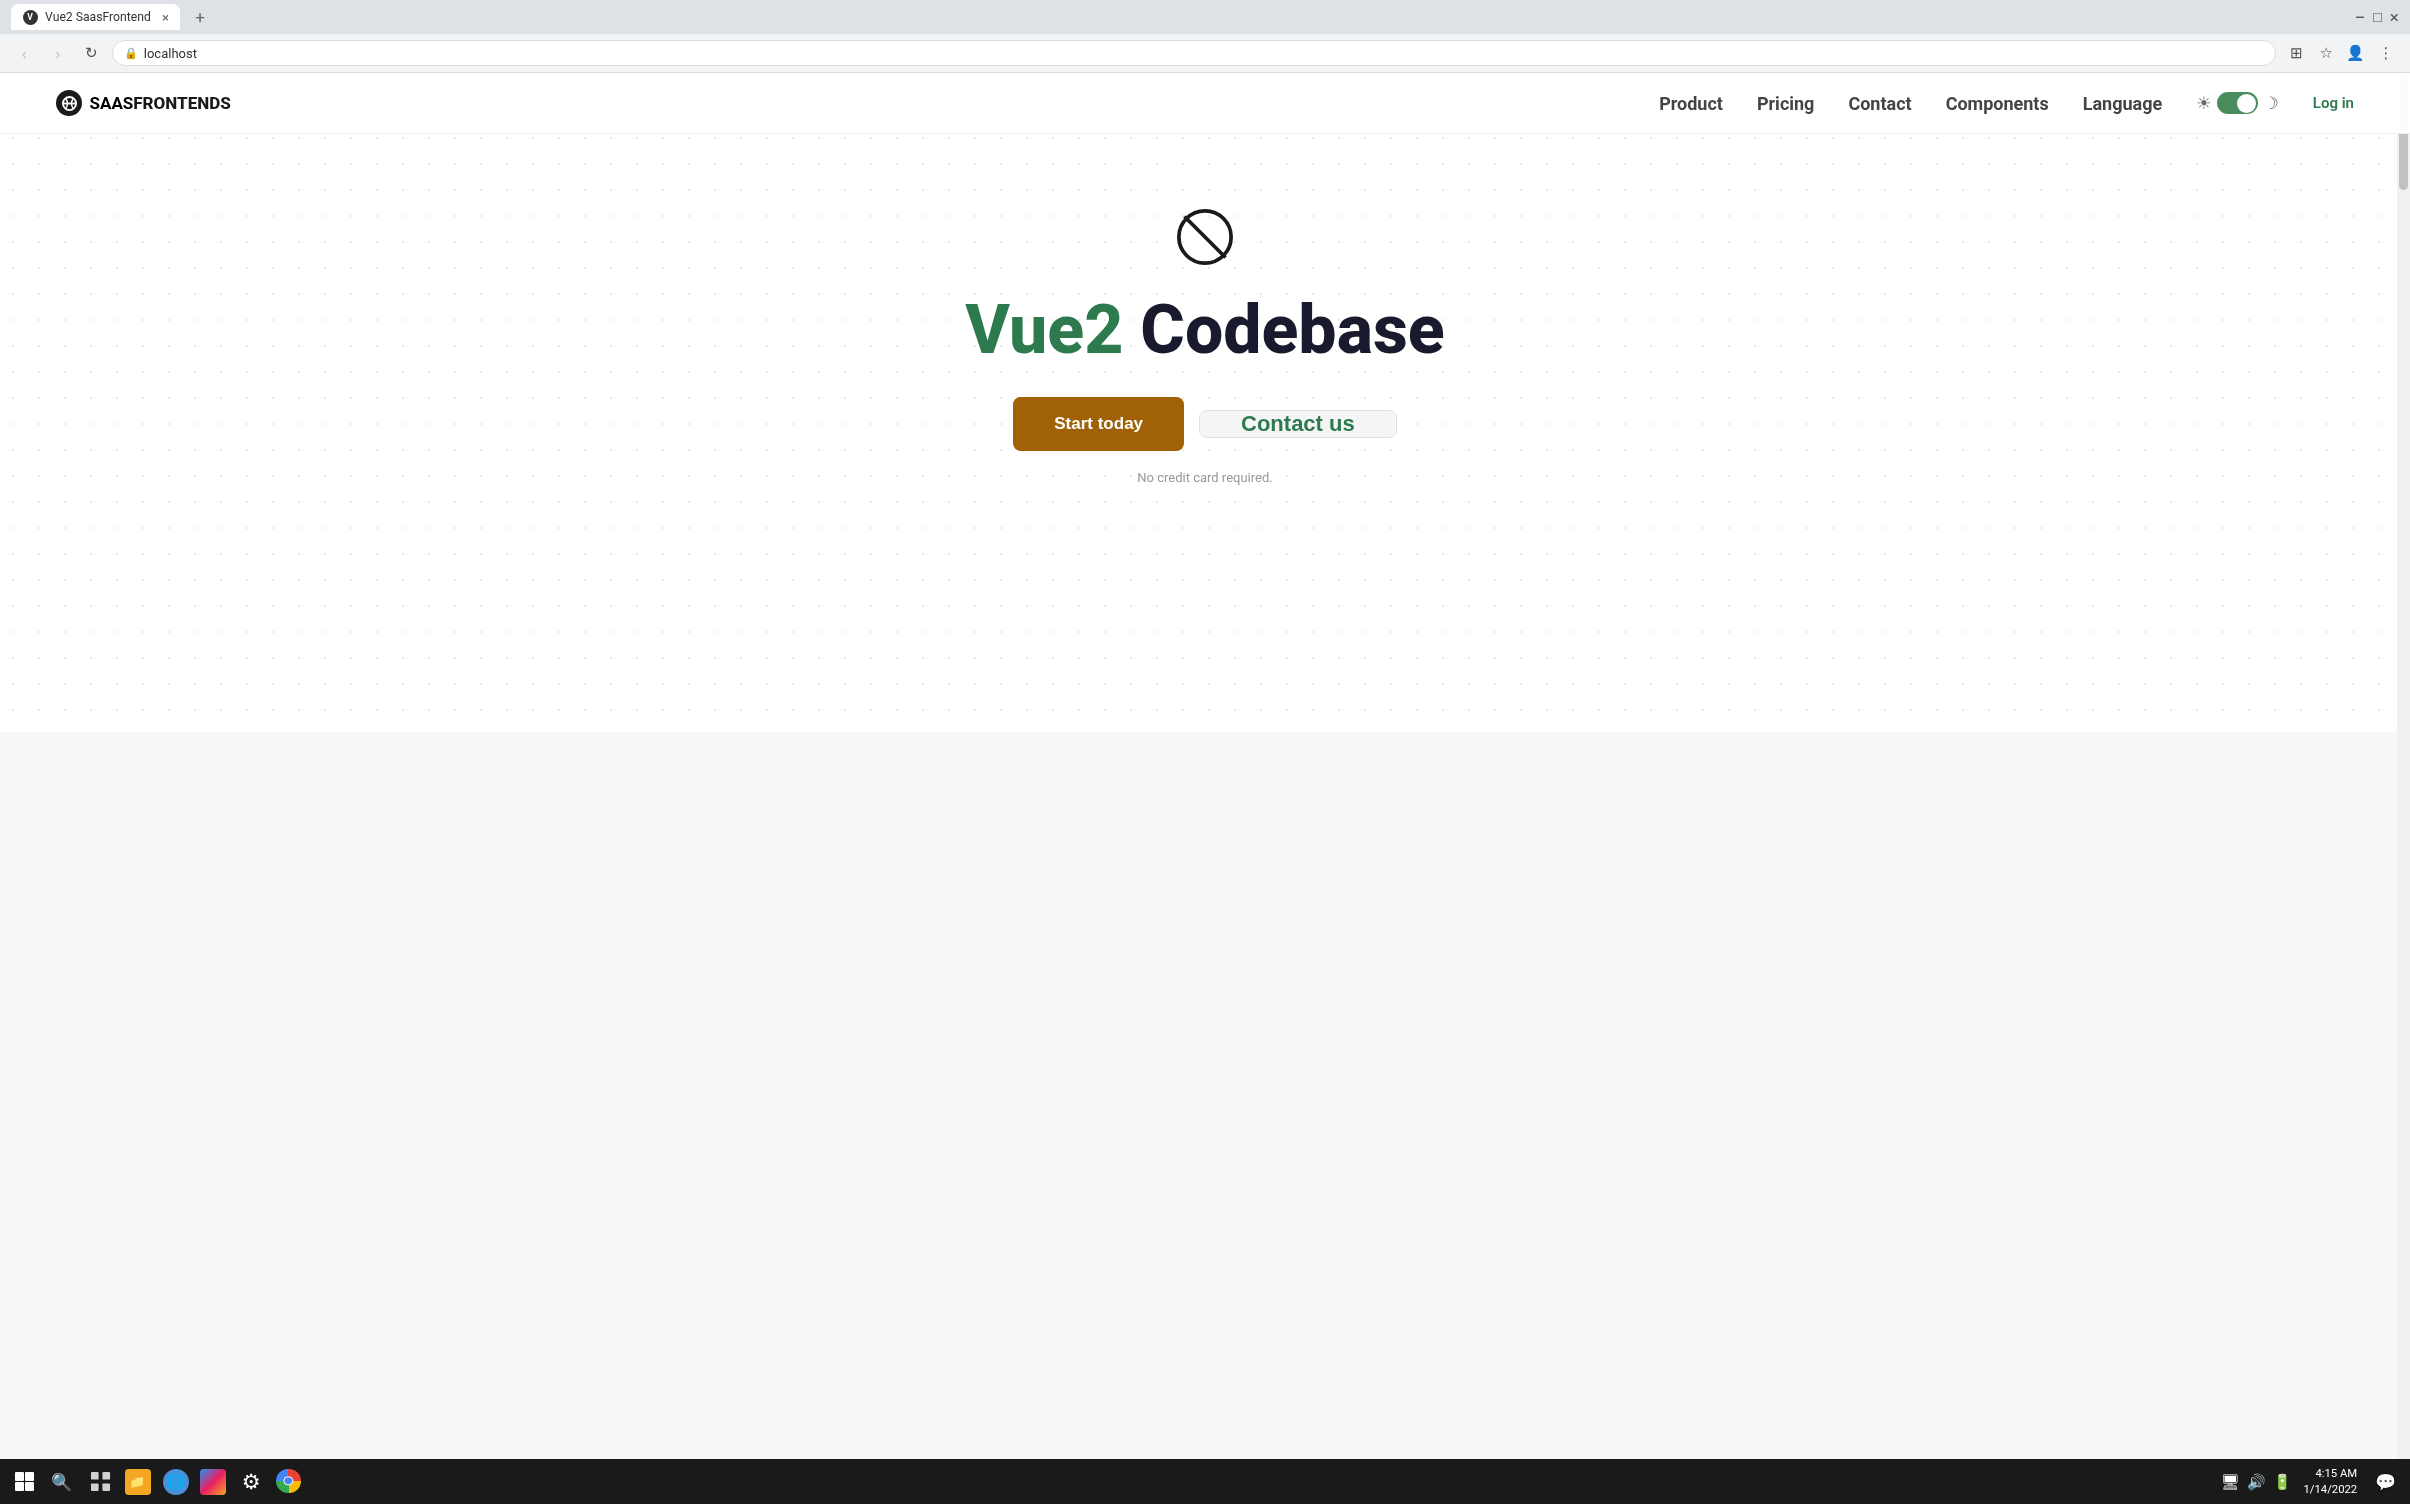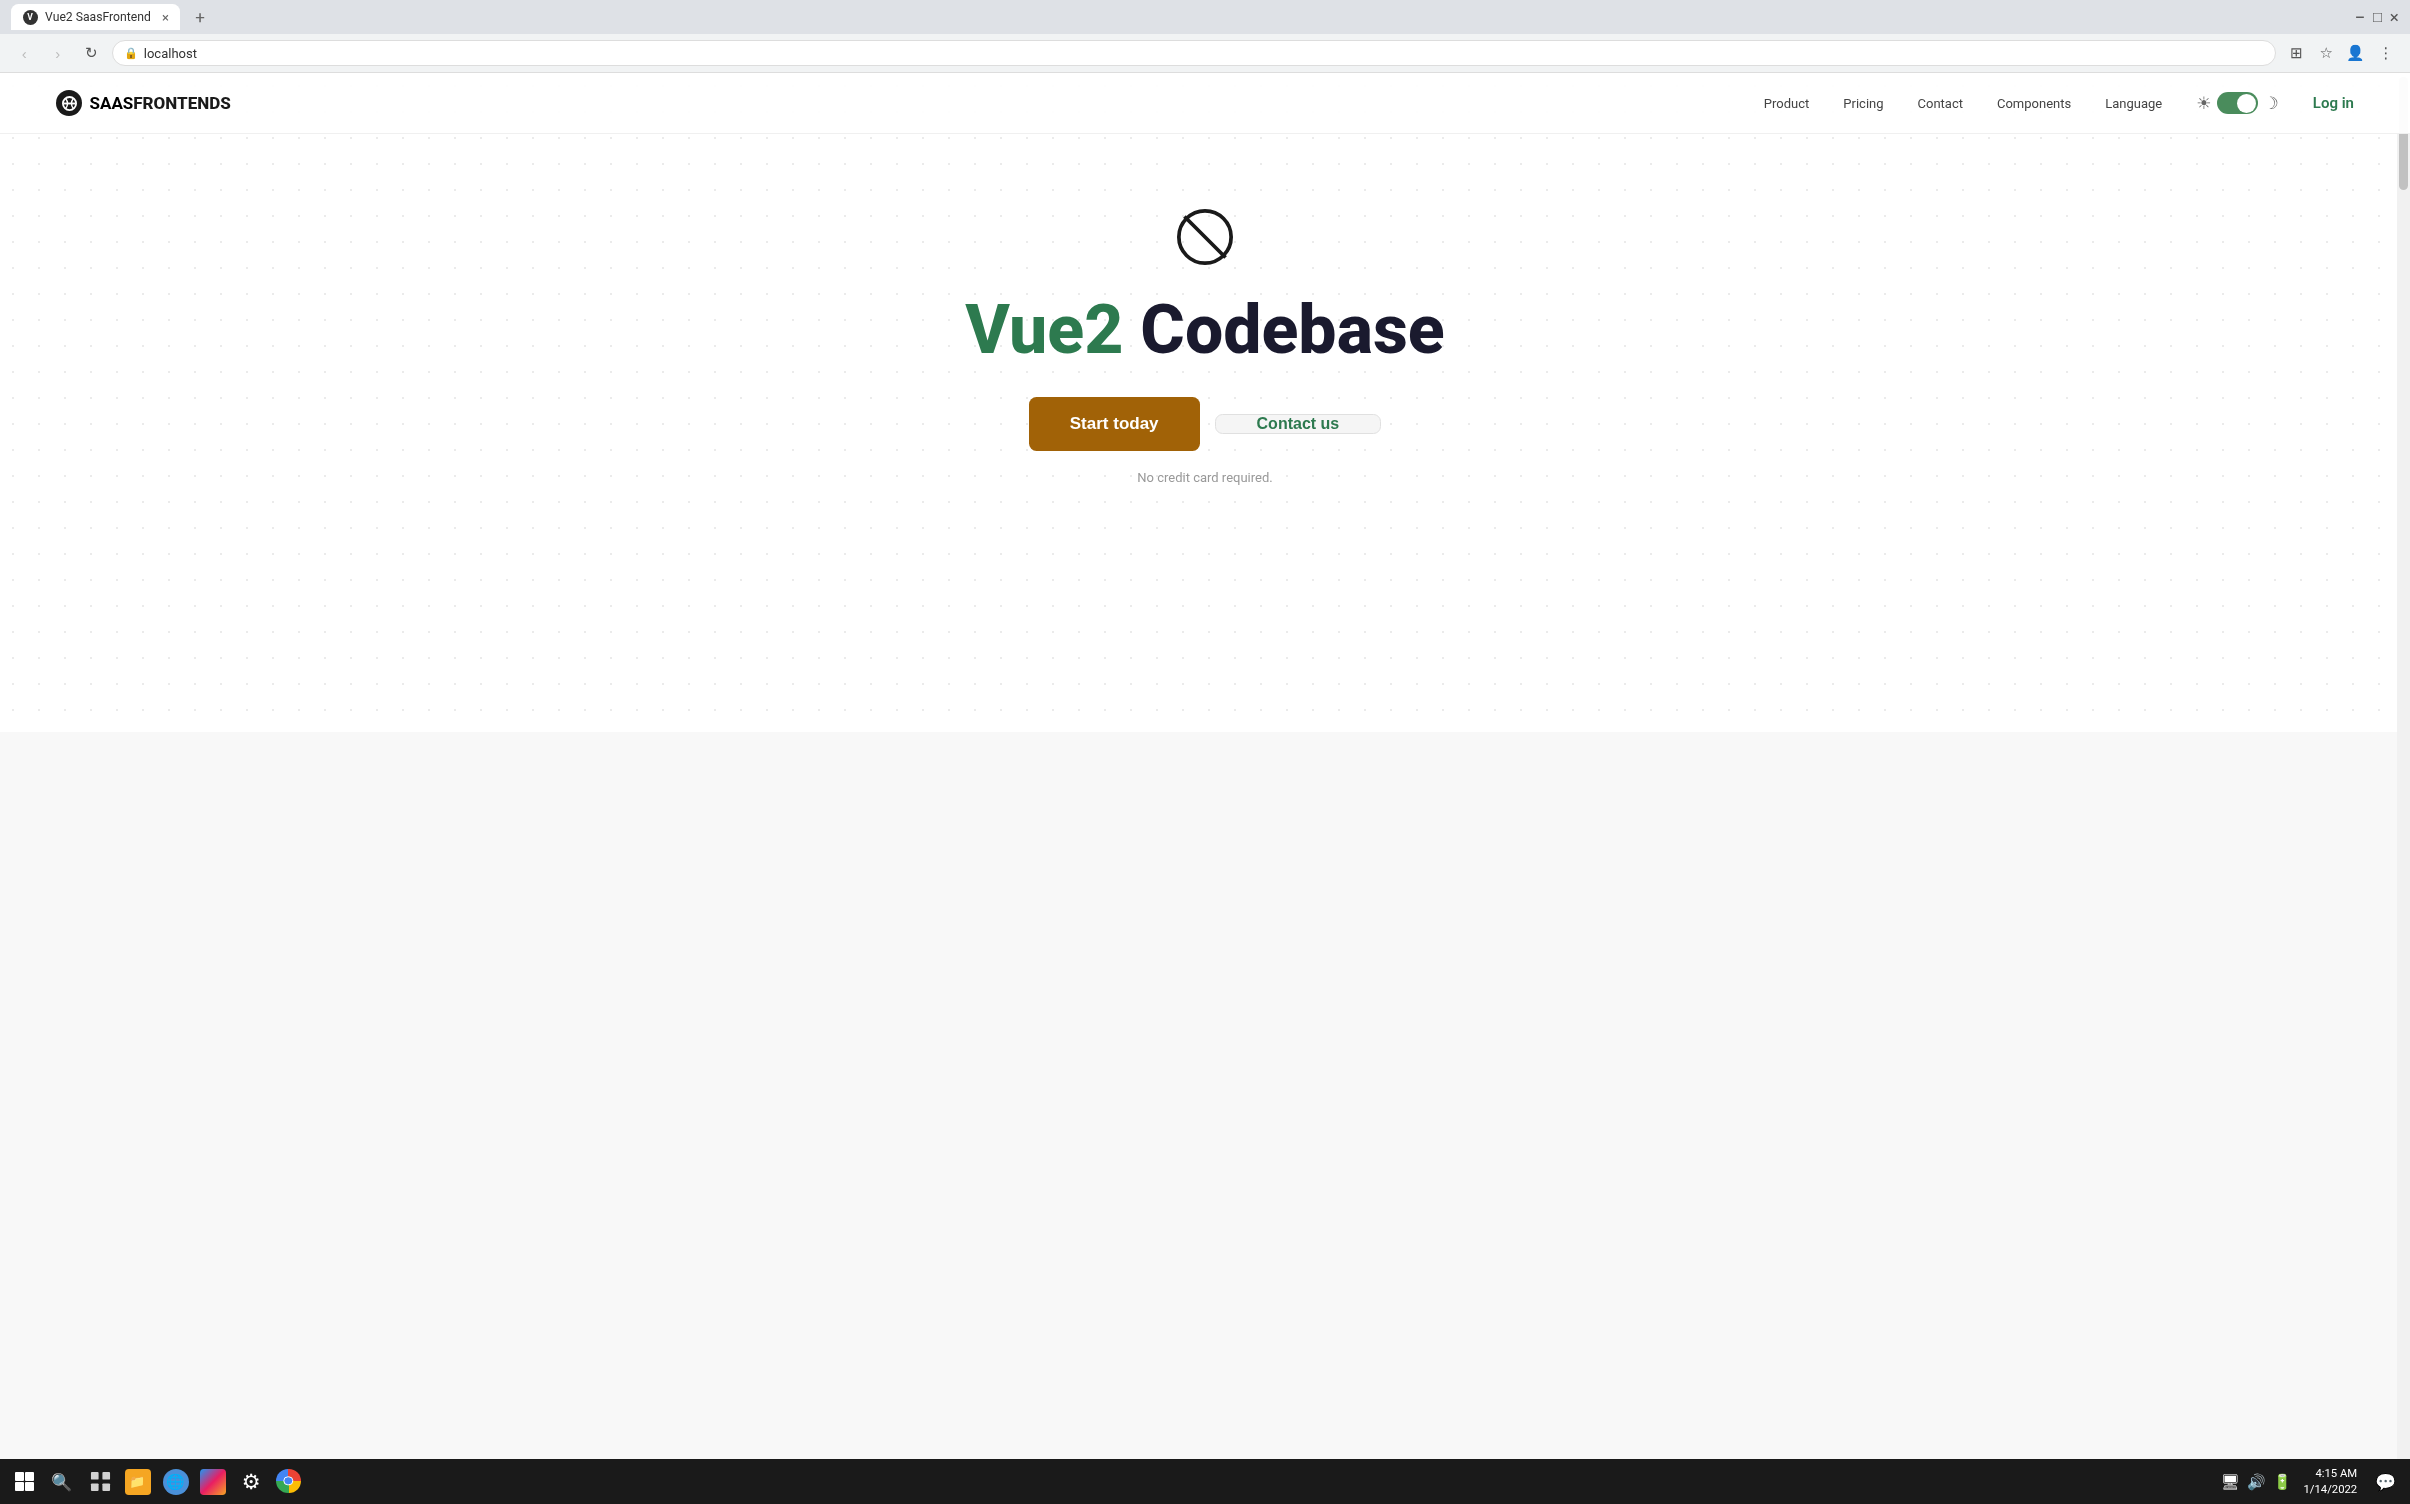--- a/index.html
+++ b/index.html
@@ -196,22 +196,22 @@
     .navbar-nav {
       display: flex;
       align-items: center;
       gap: 34px;
       list-style: none;
     }
 
     .navbar-nav a {
       text-decoration: none;
       color: #444;
-      font-size: 13px;
-      font-weight: 400;
+      font-size: 18px;
+      font-weight: 700;
     }
 
     .theme-toggle {
       display: flex;
       align-items: center;
       gap: 5.6px;
       margin-left: 34px;
     }
 
     .theme-sun {
@@ -320,21 +320,21 @@
       border: none;
       cursor: pointer;
       transition: background 0.2s;
     }
 
     .btn-secondary {
       background: #f5f5f5;
       color: #2d7a4f;
       padding: 0 41px;
       border-radius: 7.5px;
-      font-size: 16px;
+      font-size: 22px;
       font-weight: 600;
       border: 0.9px solid #e0e0e0;
       cursor: pointer;
       transition: background 0.2s;
     }
 
     .hero-note {
       font-size: 13px;
       color: #999;
     }

